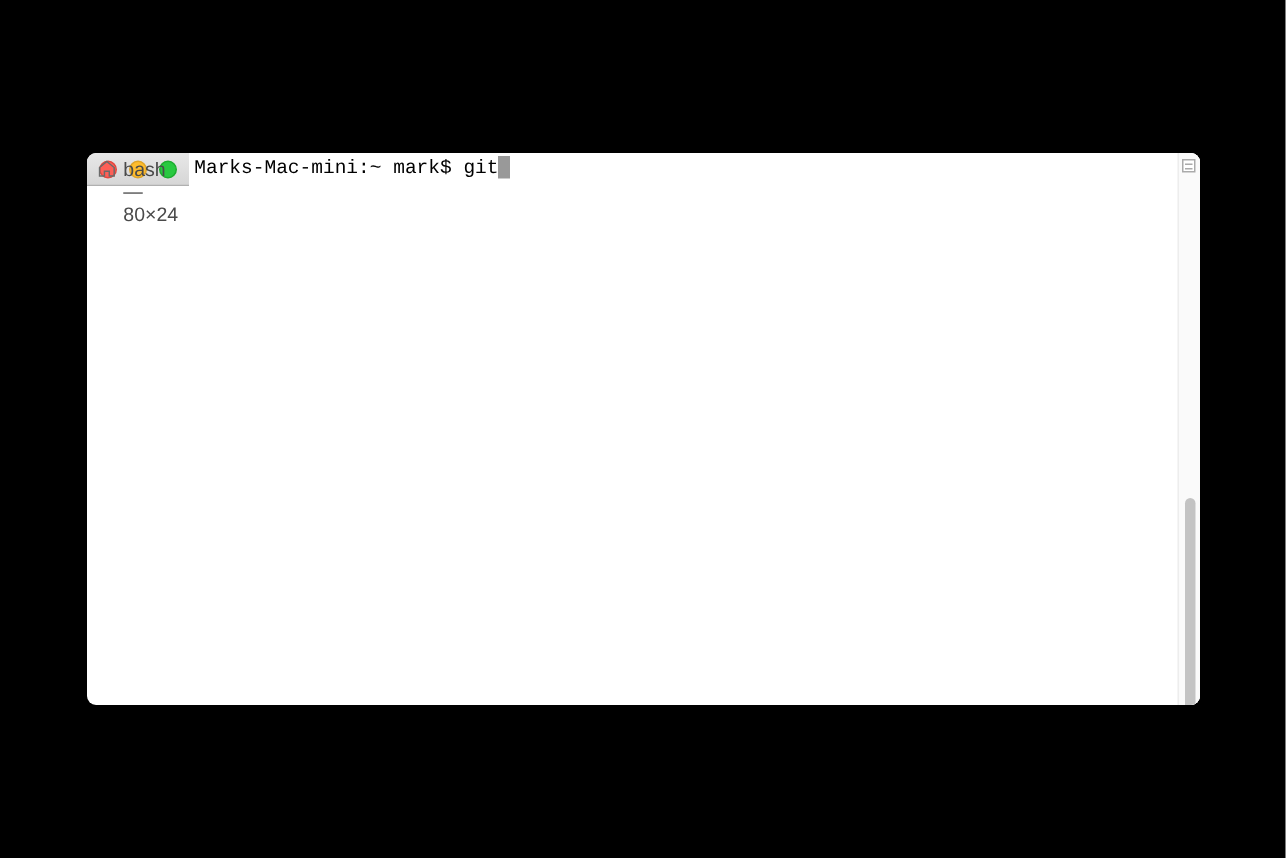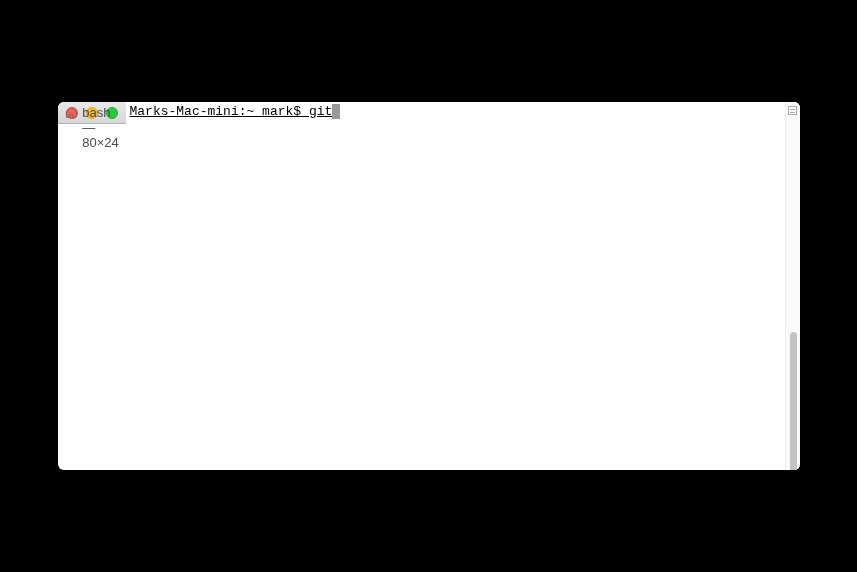--- a/index.html
+++ b/index.html
@@ -68,21 +68,20 @@
       background: #fff;
     }
     .terminal-content {
       flex: 1;
       padding: 2px 4px;
       font-size: 13px;
       line-height: 16px;
       color: #000;
       font-family: "Menlo", "Monaco", "Courier New", monospace;
       white-space: pre;
-      text-decoration: underline;
     }
     .prompt-line {
       display: inline;
     }
     .cursor {
       display: inline-block;
       width: 8px;
       height: 15px;
       background: #999;
       vertical-align: text-bottom;

